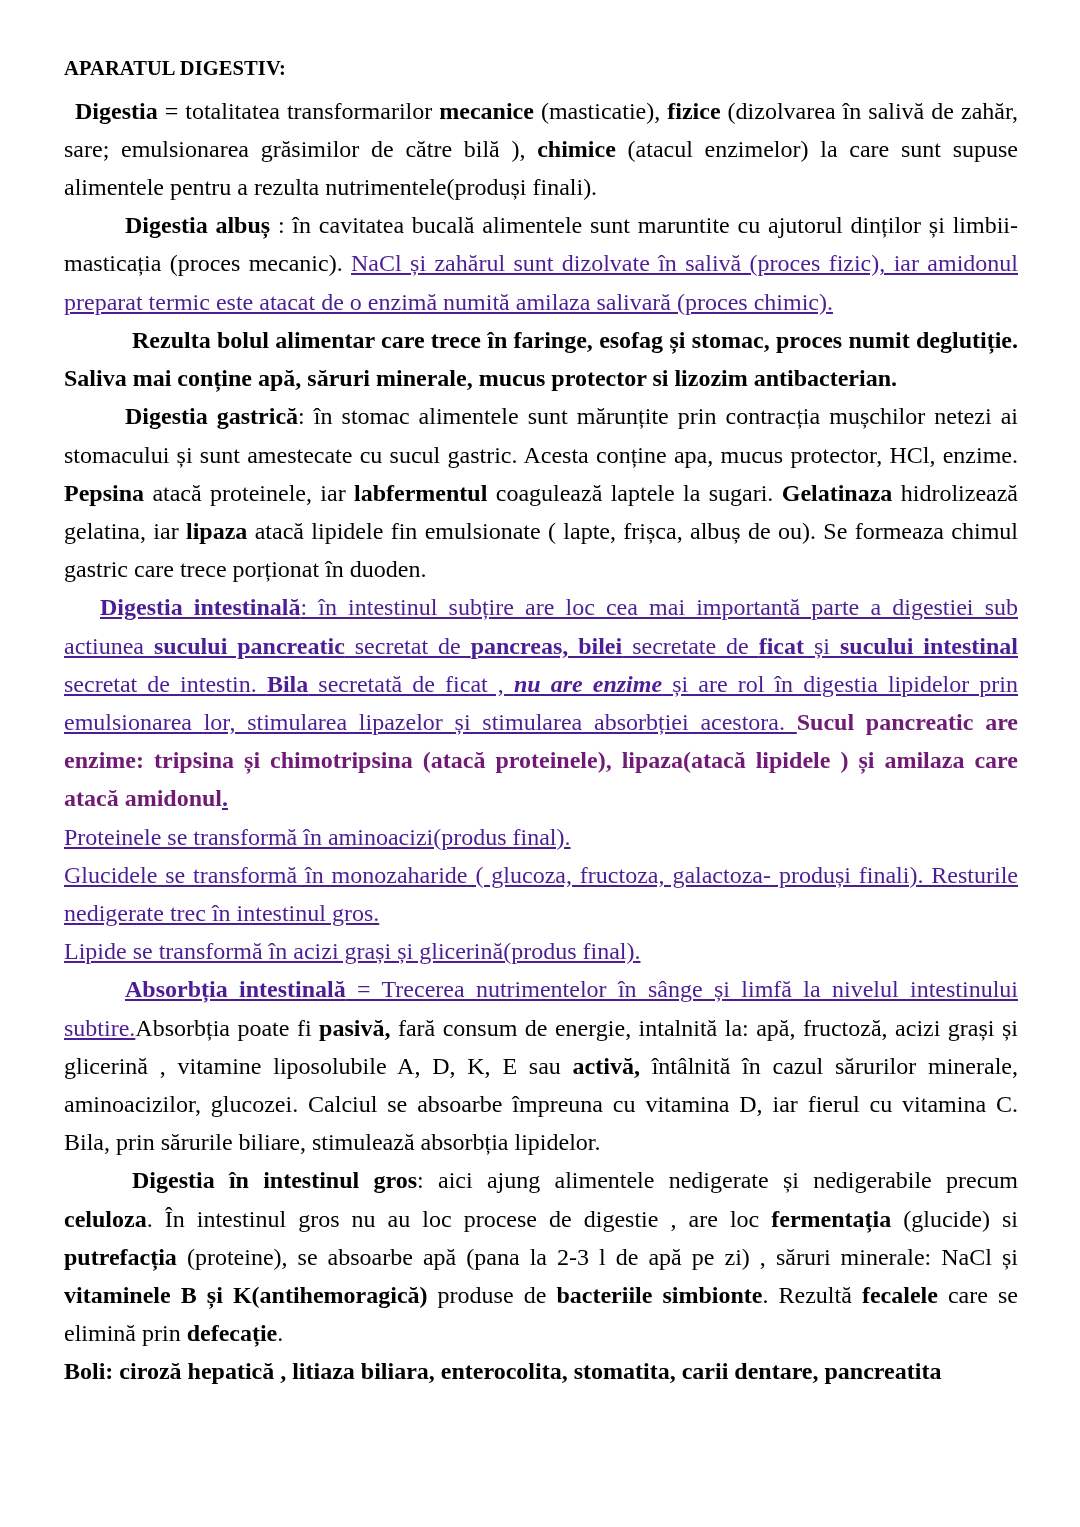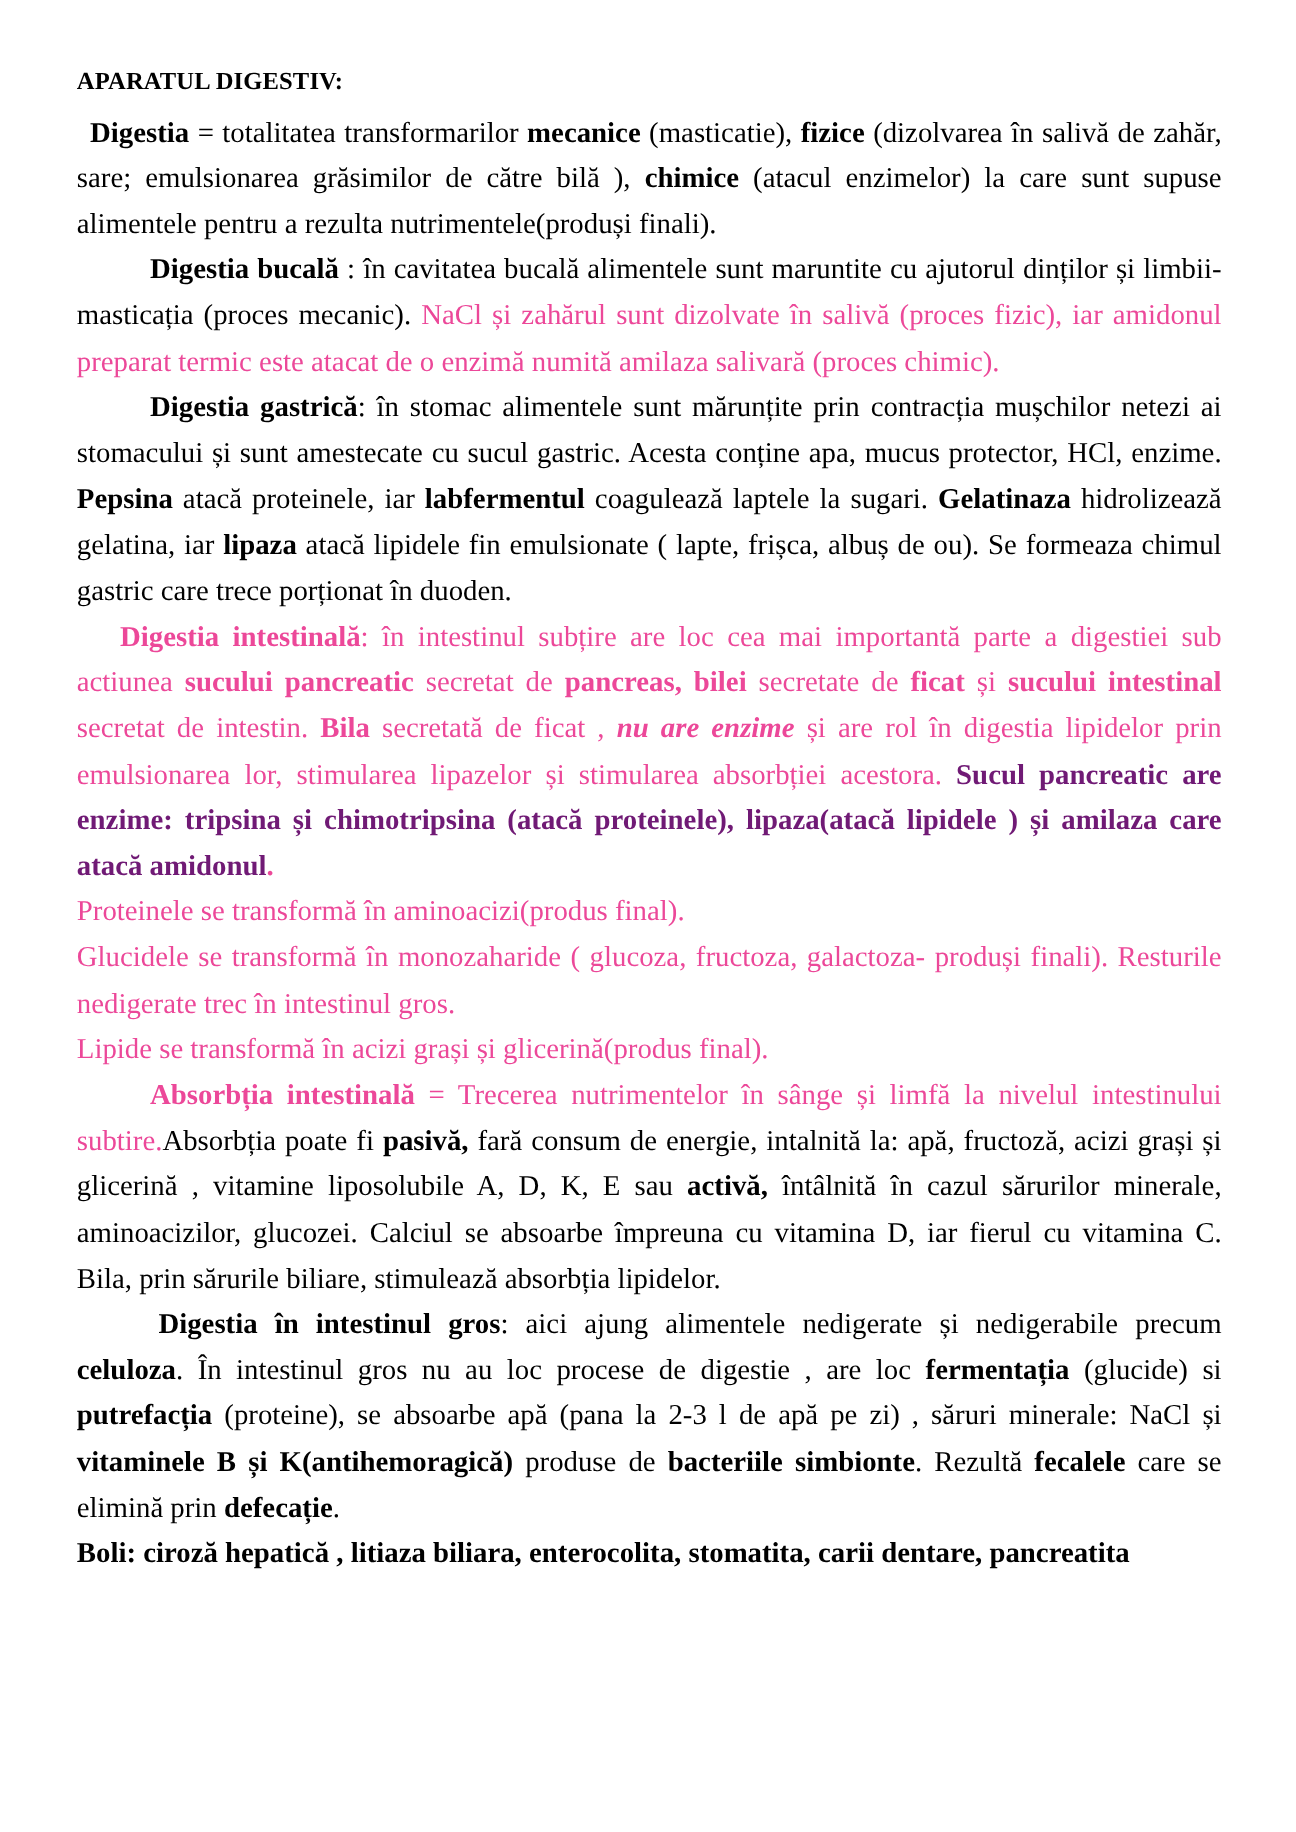--- a/index.html
+++ b/index.html
@@ -48,39 +48,42 @@
   }
   .ind-sm { text-indent: 11px; }
   .ind-md { text-indent: 36px; }
   .ind-lg { text-indent: 61px; }
   .ind-xl { text-indent: 68px; }
   .ind-none { text-indent: 0; }
 
   b, .b { font-weight: bold; }
   .bi { font-weight: bold; font-style: italic; }
 
-  .red   { color: #ec4899; }
+  .red   { color: #4c1d95; text-decoration: underline; }
   .green { color: #701a75; }
 </style>
 </head>
 <body>
 
 <div class="page">
   <div class="doc">
 
     <h1 class="title">APARATUL DIGESTIV:</h1>
 
     <p class="para ind-sm">
       <b>Digestia</b><span> = totalitatea   transformarilor </span><b>mecanice</b><span> (masticatie), </span><b>fizice</b><span> (dizolvarea în salivă de zahăr, sare; emulsionarea grăsimilor de către bilă ), </span><b>chimice</b><span> (atacul enzimelor) la care sunt supuse alimentele pentru  a rezulta nutrimentele(produși finali).</span>
     </p>
 
     <p class="para ind-lg">
-      <b>Digestia bucală</b><span> : în cavitatea bucală alimentele sunt maruntite cu ajutorul dinților și limbii-masticația (proces mecanic). </span><span class="red">NaCl și  zahărul sunt dizolvate în salivă (proces fizic), iar amidonul preparat termic este atacat de o enzimă numită amilaza salivară (proces chimic).</span>
+      <b>Digestia albuș</b><span> : în cavitatea bucală alimentele sunt maruntite cu ajutorul dinților și limbii-masticația (proces mecanic). </span><span class="red">NaCl și  zahărul sunt dizolvate în salivă (proces fizic), iar amidonul preparat termic este atacat de o enzimă numită amilaza salivară (proces chimic).</span>
     </p>
 
+    <p class="para ind-xl">
+      <b>Rezulta bolul alimentar care trece în faringe, esofag și stomac, proces numit deglutiție. Saliva mai conține apă, săruri minerale, mucus protector si lizozim antibacterian.</b>
+    </p>
 
     <p class="para ind-lg">
       <b>Digestia gastrică</b><span>: în stomac alimentele sunt mărunțite prin contracția mușchilor netezi ai stomacului și sunt amestecate cu sucul gastric. Acesta conține apa, mucus protector, HCl, enzime. </span><b>Pepsina</b><span> atacă proteinele, iar </span><b>labfermentul</b><span> coagulează laptele la sugari. </span><b>Gelatinaza</b><span> hidrolizează gelatina, iar </span><b>lipaza</b><span> atacă lipidele fin emulsionate ( lapte, frișca, albuș de ou). Se formeaza chimul gastric care trece porționat în duoden.</span>
     </p>
 
     <p class="para ind-md">
       <b class="red">Digestia intestinală</b><span class="red">: în intestinul subțire are loc cea mai importantă parte a digestiei sub actiunea </span><b class="red">sucului pancreatic</b><span class="red"> secretat de </span><b class="red">pancreas, bilei</b><span class="red"> secretate de </span><b class="red">ficat</b><span class="red"> și </span><b class="red">sucului intestinal</b><span class="red"> secretat de intestin. </span><b class="red">Bila</b><span class="red"> secretată de ficat , </span><span class="red bi">nu are enzime</span><span class="red"> și are rol în digestia lipidelor prin emulsionarea lor, stimularea lipazelor și stimularea absorbției acestora. </span><b class="green">Sucul pancreatic are enzime: tripsina și chimotripsina (atacă proteinele), lipaza(atacă lipidele ) și amilaza care atacă amidonul</b><b class="red">.</b>
     </p>
 
 

